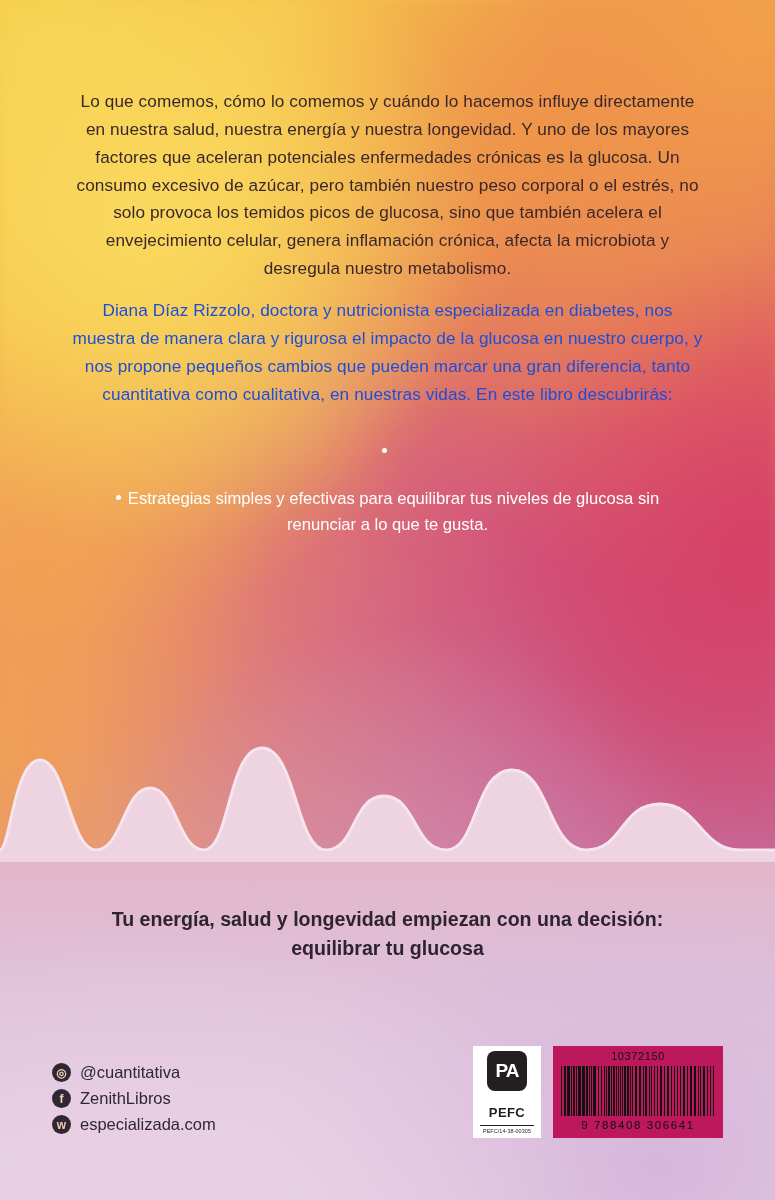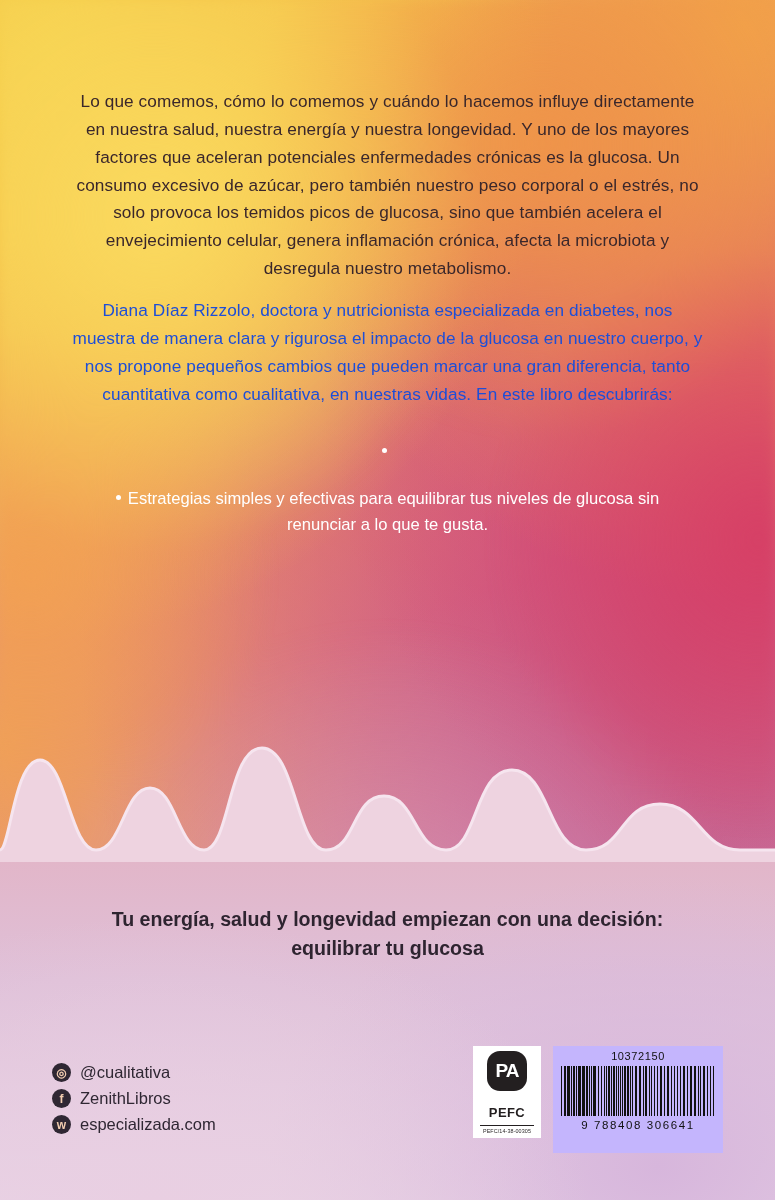--- a/index.html
+++ b/index.html
@@ -173,21 +173,21 @@
   .pefc-mark {
     width: 40px;
     height: 40px;
     background: #231f20;
     color: #ffffff;
     font-size: 19px;
     font-weight: bold;
     display: flex;
     align-items: center;
     justify-content: center;
-    border-radius: 13px;
+    border-radius: 8px;
     letter-spacing: -1px;
   }
   .pefc-name {
     font-size: 13px;
     font-weight: bold;
     color: #231f20;
     margin-top: 14px;
     letter-spacing: 0.4px;
   }
   .pefc-code {
@@ -200,22 +200,22 @@
     text-align: center;
     letter-spacing: 0.1px;
   }
 
   
   .barcode-box {
     position: absolute;
     left: 553px;
     top: 1046px;
     width: 170px;
-    height: 107px;
-    background: #c4b5fd;
+    height: 92px;
+    background: #be185d;
     box-sizing: border-box;
     padding: 4px 8px 3px 8px;
   }
   .barcode-top {
     font-size: 11px;
     color: #111;
     text-align: center;
     letter-spacing: 0.6px;
     height: 14px;
   }
@@ -290,21 +290,21 @@
         <span class="dot"></span><span>Estrategias simples y efectivas para equilibrar tus niveles de glucosa sin renunciar a lo que te gusta.</span>
       </li>
     </ul>
   </div>
 
   <div class="tagline">Tu energía, salud y longevidad empiezan con una decisión: equilibrar tu glucosa</div>
 
   <div class="social">
     <div class="social-row">
       <span class="social-glyph circle">◎</span>
-      <span class="social-label">@cualitativa</span>
+      <span class="social-label">@cuantitativa</span>
     </div>
     <div class="social-row">
       <span class="social-glyph circle">f</span>
       <span class="social-label">ZenithLibros</span>
     </div>
     <div class="social-row">
       <span class="social-glyph circle">w</span>
       <span class="social-label">especializada.com</span>
     </div>
   </div>

